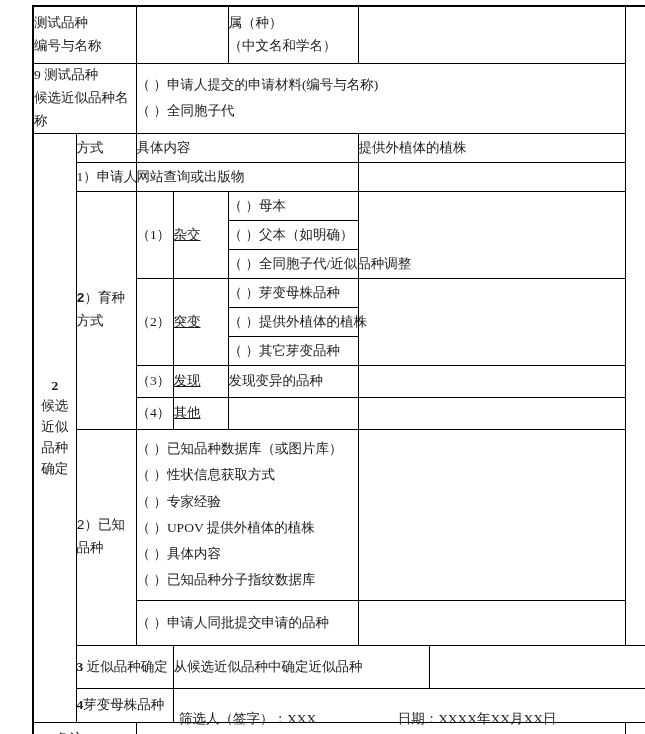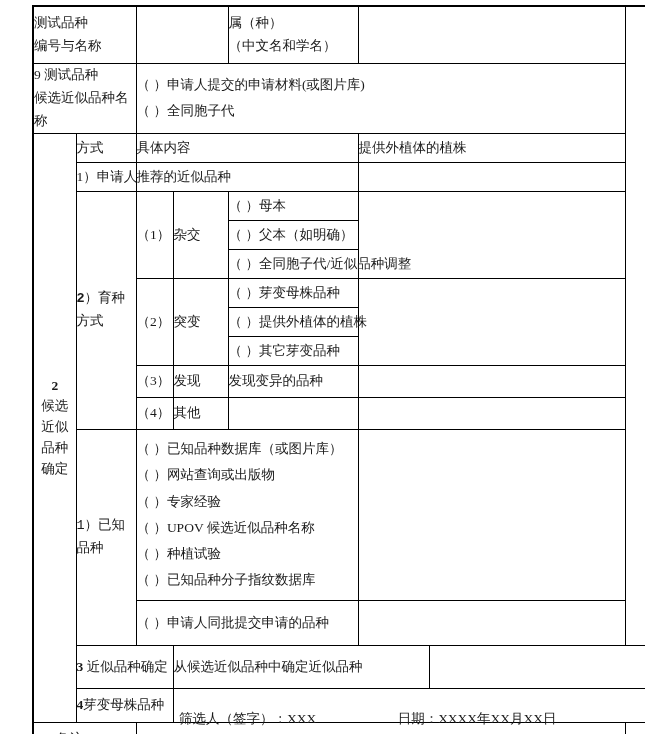--- a/index.html
+++ b/index.html
@@ -72,21 +72,21 @@
   .opt-one {
     padding: 6px 6px 6px 10px;
     white-space: nowrap;
   }
 
   .bold-num { font-weight: bold; }
 
   .hdr-cell { text-align: center; }
 
   .sub-num { text-align: center; white-space: nowrap; }
-  .sub-name { text-align: center; white-space: nowrap; }
+  .sub-name { text-align: center; white-space: nowrap; text-decoration: underline; }
 
   .footer {
     position: absolute;
     left: 12px;
     top: 710px;
     width: 621px;
     font-size: 13.5px;
     white-space: nowrap;
     padding-left: 12px;
   }
@@ -133,21 +133,21 @@
         </td>
         <td class="pad" colspan="2"></td>
       </tr>
 
       <tr>
         <td class="label-two-rows" colspan="2" style="height:56px">
           <span>9 测试品种</span>
           <span>候选近似品种名称</span>
         </td>
         <td class="optlist" colspan="5">
-          <span>（ ）申请人提交的申请材料(或图片库)</span>
+          <span>（ ）申请人提交的申请材料(编号与名称)</span>
           <span>（ ）全同胞子代</span>
         </td>
       </tr>
 
       <tr>
         <td class="ctr" rowspan="14">
           <div class="vstack">
             <span class="num">2</span>
             <span>候选</span>
             <span>近似</span>
@@ -155,21 +155,21 @@
             <span>确定</span>
           </div>
         </td>
         <td class="pad-l hdr-cell" style="text-align:left;height:28px">方式</td>
         <td class="ctr" colspan="3">具体内容</td>
         <td class="ctr" colspan="2">提供外植体的植株</td>
       </tr>
 
       <tr>
         <td class="pad-l nowrapcell" style="height:28px">1）申请人</td>
-        <td class="ctr" colspan="3">推荐的近似品种</td>
+        <td class="ctr" colspan="3">网站查询或出版物</td>
         <td class="pad" colspan="2"></td>
       </tr>
 
       <tr>
         <td class="twoline" rowspan="8">
           <span><b class="bold-num">2</b><span style="display:inline">）育种</span></span>
           <span>方式</span>
         </td>
         <td class="sub-num" rowspan="3">（1）</td>
         <td class="sub-name" rowspan="3">杂交</td>
@@ -205,29 +205,29 @@
 
       <tr>
         <td class="sub-num">（4）</td>
         <td class="sub-name">其他</td>
         <td class="pad-l" style="height:31px"></td>
         <td class="pad" colspan="2"></td>
       </tr>
 
       <tr>
         <td class="twoline" rowspan="2">
-          <span>1）已知</span>
+          <span>2）已知</span>
           <span>品种</span>
         </td>
         <td class="optlist" colspan="3" style="height:170px;vertical-align:middle">
           <span>（ ）已知品种数据库（或图片库）</span>
-          <span>（ ）网站查询或出版物</span>
+          <span>（ ）性状信息获取方式</span>
           <span>（ ）专家经验</span>
-          <span>（ ）UPOV 候选近似品种名称</span>
-          <span>（ ）种植试验</span>
+          <span>（ ）UPOV 提供外植体的植株</span>
+          <span>（ ）具体内容</span>
           <span>（ ）已知品种分子指纹数据库</span>
         </td>
         <td class="pad" colspan="2"></td>
       </tr>
       <tr>
         <td class="opt-one" colspan="3" style="height:44px">（ ）申请人同批提交申请的品种</td>
         <td class="pad" colspan="2"></td>
       </tr>
 
       <tr>

